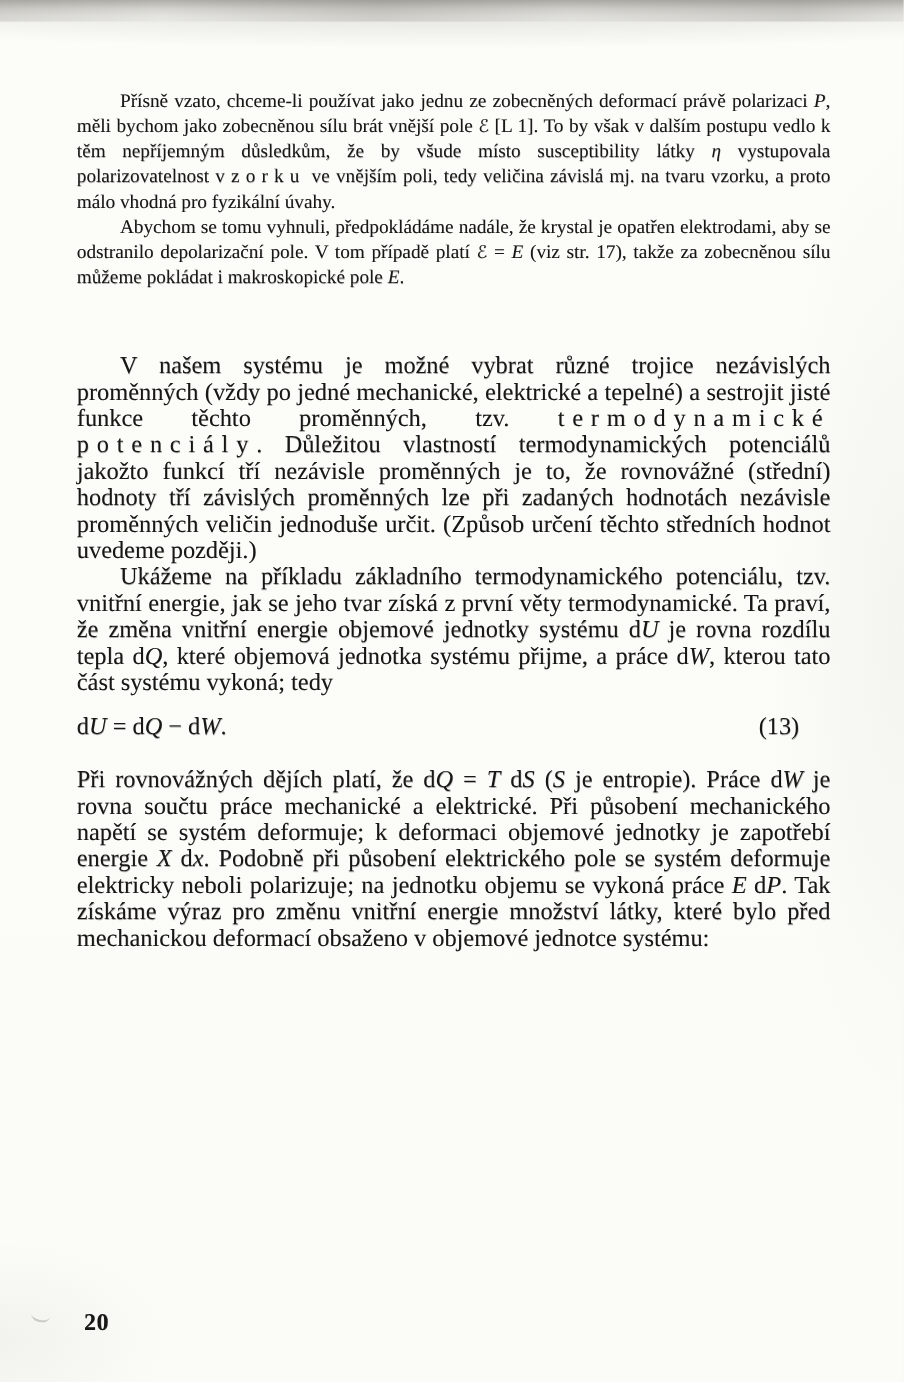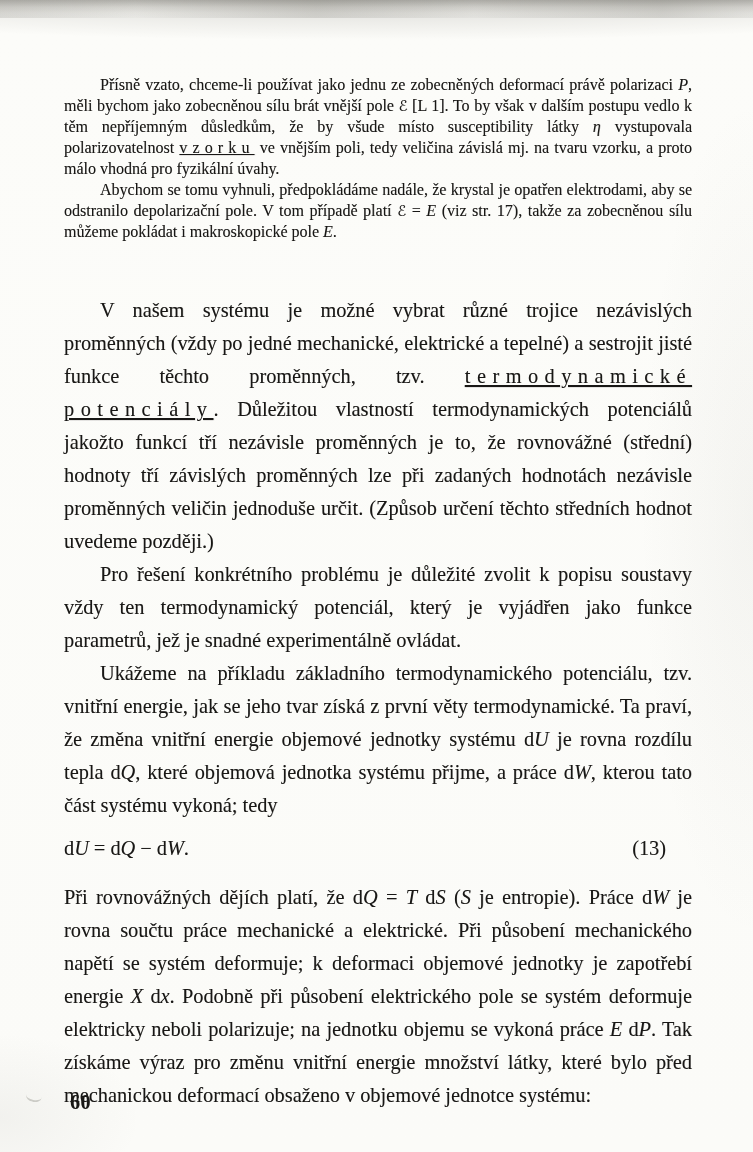--- a/index.html
+++ b/index.html
@@ -23,27 +23,27 @@
     background:
       linear-gradient(90deg, rgba(105,103,96,0.18), rgba(105,103,96,0.04) 18%, rgba(105,103,96,0.20) 42%, rgba(105,103,96,0.06) 63%, rgba(105,103,96,0.22) 88%, rgba(105,103,96,0.10)),
       linear-gradient(180deg, rgba(112,110,103,0.42) 0%, rgba(160,158,150,0.20) 40%, rgba(210,208,200,0.07) 72%, rgba(210,208,200,0) 100%);
   }
   .textcol{
     position:absolute;left:64px;top:74px;width:628px;
     text-shadow:0.3px 0.3px 0 rgba(25,24,22,0.35);
   }
   p{margin:0;text-align:justify;}
   .sm{font-size:16px;line-height:21px;}
-  .lg{font-size:20.3px;line-height:33px;}
+  .lg{font-size:20.3px;line-height:22px;}
   .ind{text-indent:36px;}
   .sect{margin-top:52px;}
   .s-n{font-style:normal;}
   .s-i{font-style:italic;}
   .s-sc{font-style:italic;font-family:"DejaVu Sans","DejaVu Serif",serif;font-size:0.92em;}
-  .s-sp{letter-spacing:0.32em;text-decoration:underline;}
+  .s-sp{letter-spacing:0.32em;}
   .eqrow{
     position:relative;margin:13px 0 19px;
     font-size:20.3px;line-height:27px;
   }
   .eqbody{display:block;text-align:left;padding-right:80px;}
   .eqlabel{position:absolute;right:26px;top:0;margin-left:44px;}
   .pagenum{
     position:absolute;left:70px;top:1091px;
     font-size:20px;font-weight:bold;letter-spacing:0.5px;
     text-shadow:0.3px 0.3px 0 rgba(25,24,22,0.4);
@@ -58,26 +58,25 @@
 <body>
 
 <div class="page">
   <div class="shade-top"></div>
 
   <div class="textcol">
     <p class="sm ind"><span class="s-n">Přísně vzato, chceme-li používat jako jednu ze zobecněných deformací právě polarizaci </span><span class="s-i">P</span><span class="s-n">, měli bychom jako zobecněnou sílu brát vnější pole </span><span class="s-sc">ℰ</span><span class="s-n"> [L 1]. To by však v dalším postupu vedlo k těm nepříjemným důsledkům, že by všude místo susceptibility látky </span><span class="s-i">η</span><span class="s-n"> vystupovala polarizovatelnost </span><span class="s-sp">vzorku</span><span class="s-n"> ve vnějším poli, tedy veličina závislá mj. na tvaru vzorku, a proto málo vhodná pro fyzikální úvahy.</span></p>
     <p class="sm ind"><span class="s-n">Abychom se tomu vyhnuli, předpokládáme nadále, že krystal je opatřen elektrodami, aby se odstranilo depolarizační pole. V tom případě platí </span><span class="s-sc">ℰ</span><span class="s-n"> = </span><span class="s-i">E</span><span class="s-n"> (viz str. 17), takže za zobecněnou sílu můžeme pokládat i makroskopické pole </span><span class="s-i">E</span><span class="s-n">.</span></p>
 
     <p class="lg ind sect"><span class="s-n">V našem systému je možné vybrat různé trojice nezávislých proměnných (vždy po jedné mechanické, elektrické a tepelné) a sestrojit jisté funkce těchto proměnných, tzv. </span><span class="s-sp">termodynamické potenciály</span><span class="s-n">. Důležitou vlastností termodynamických potenciálů jakožto funkcí tří nezávisle proměnných je to, že rovnovážné (střední) hodnoty tří závislých proměnných lze při zadaných hodnotách nezávisle proměnných veličin jednoduše určit. (Způsob určení těchto středních hodnot uvedeme později.)</span></p>
-    <p class="lg ind"><span class="s-n">Pro řešení konkrétního problému je důležité zvolit k popisu soustavy vždy ten termodynamický potenciál, který je vyjádřen jako funkce parametrů, jež je snadné experimentálně ovládat.</span></p>
     <p class="lg ind"><span class="s-n">Ukážeme na příkladu základního termodynamického potenciálu, tzv. vnitřní energie, jak se jeho tvar získá z první věty termodynamické. Ta praví, že změna vnitřní energie objemové jednotky systému d</span><span class="s-i">U</span><span class="s-n"> je rovna rozdílu tepla d</span><span class="s-i">Q</span><span class="s-n">, které objemová jednotka systému přijme, a práce d</span><span class="s-i">W</span><span class="s-n">, kterou tato část systému vykoná; tedy</span></p>
 
     <div class="eqrow">
       <span class="eqbody"><span class="s-n">d</span><span class="s-i">U</span><span class="s-n"> = d</span><span class="s-i">Q</span><span class="s-n"> − d</span><span class="s-i">W</span><span class="s-n">.</span></span>
       <span class="eqlabel">(13)</span>
     </div>
 
     <p class="lg"><span class="s-n">Při rovnovážných dějích platí, že d</span><span class="s-i">Q</span><span class="s-n"> = </span><span class="s-i">T</span><span class="s-n"> d</span><span class="s-i">S</span><span class="s-n"> (</span><span class="s-i">S</span><span class="s-n"> je entropie). Práce d</span><span class="s-i">W</span><span class="s-n"> je rovna součtu práce mechanické a elektrické. Při působení mechanického napětí se systém deformuje; k deformaci objemové jednotky je zapotřebí energie </span><span class="s-i">X</span><span class="s-n"> d</span><span class="s-i">x</span><span class="s-n">. Podobně při působení elektrického pole se systém deformuje elektricky neboli polarizuje; na jednotku objemu se vykoná práce </span><span class="s-i">E</span><span class="s-n"> d</span><span class="s-i">P</span><span class="s-n">. Tak získáme výraz pro změnu vnitřní energie množství látky, které bylo před mechanickou deformací obsaženo v objemové jednotce systému:</span></p>
   </div>
 
   <div class="smudge"></div>
-  <div class="pagenum">60</div>
+  <div class="pagenum">20</div>
 </div>
 
 </body></html>

